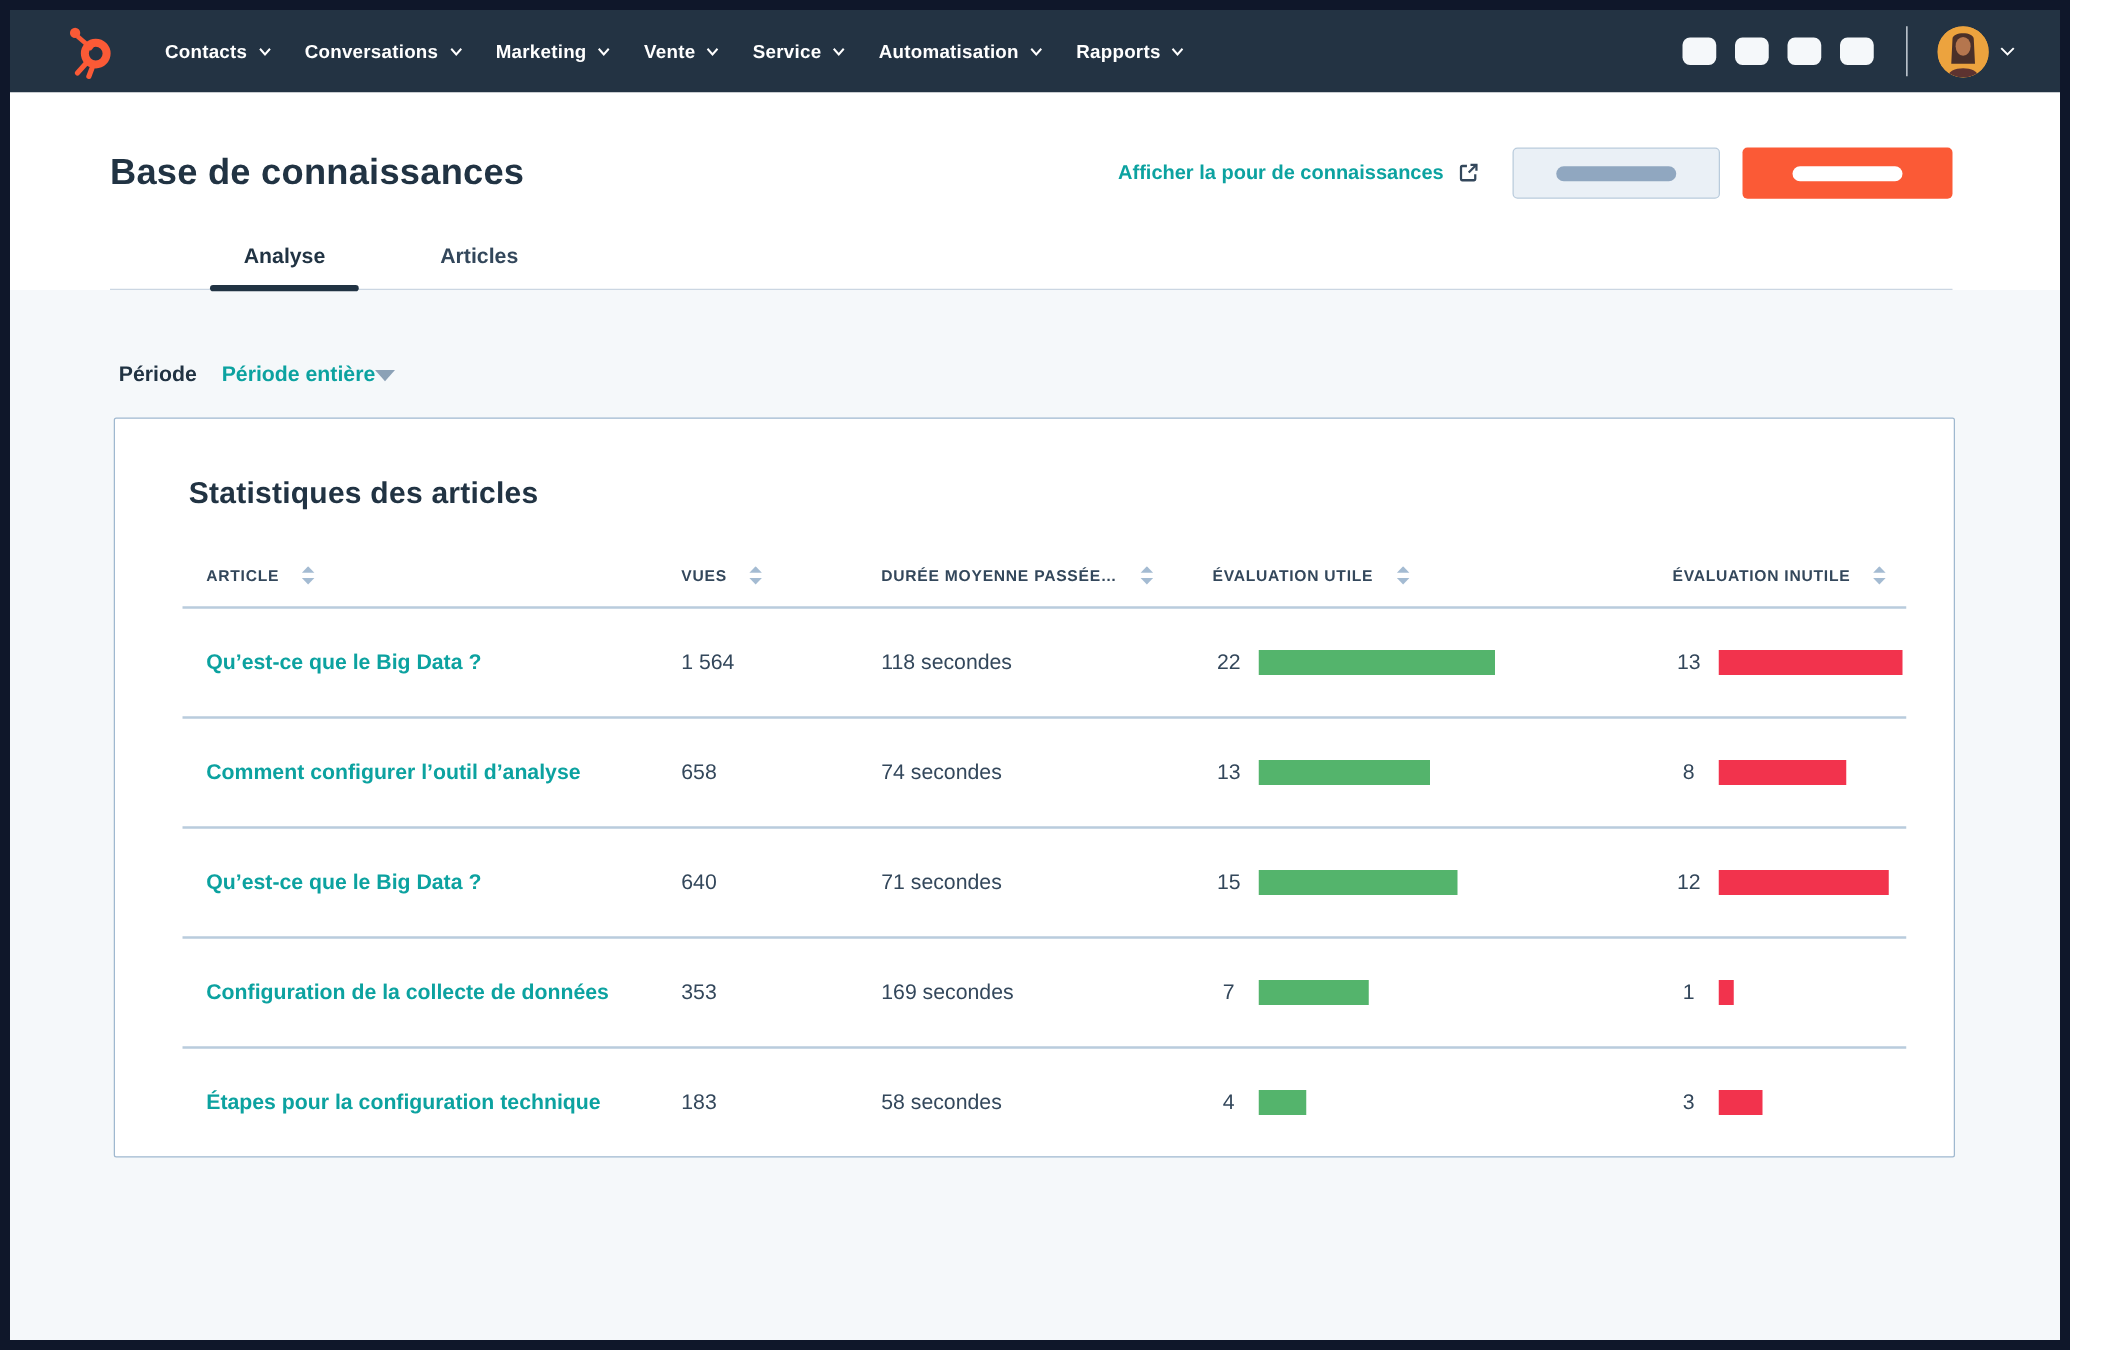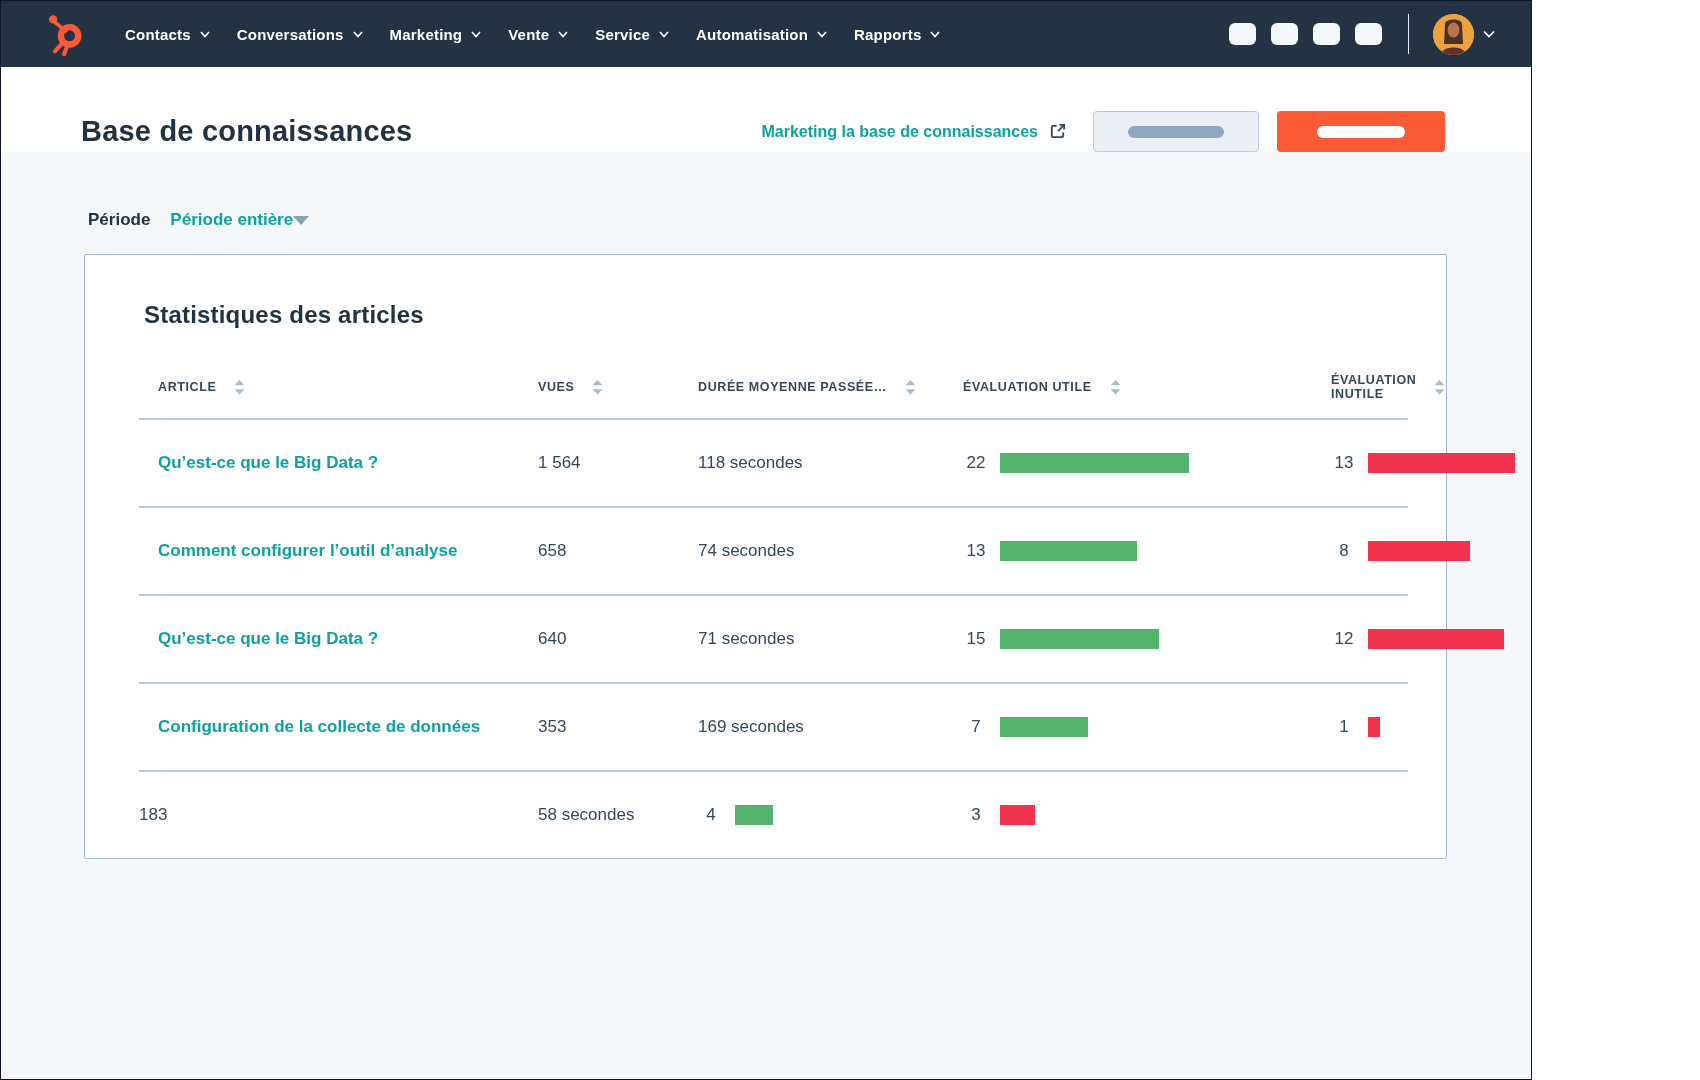--- a/index.html
+++ b/index.html
@@ -2,22 +2,22 @@
 <html><head>
 <meta charset="utf-8">
 <style>
   * { margin: 0; padding: 0; box-sizing: border-box; }
   html, body { width: 1700px; height: 1080px; }
   body {
     font-family: "Liberation Sans", "DejaVu Sans", sans-serif;
     background: #ffffff;
   }
   .frame {
-    width: 1532px; height: 1080px;
-    border: 1px solid #0f172a;
+    width: 1656px; height: 1080px;
+    border: 8px solid #0f172a;
     display: flex; flex-direction: column;
     background: #ffffff;
     overflow: hidden;
   }
 
   
   .navbar {
     height: 66px; flex: 0 0 66px;
     background: #233343;
     display: flex; align-items: center;
@@ -196,34 +196,38 @@
           <polyline points="1,1.5 6,6.5 11,1.5" fill="none" stroke="#ffffff" stroke-width="1.6"></polyline>
         </svg>
     </div>
   </div>
 
   <div class="page-header">
     <div class="header-top">
       <div class="page-title">Base de connaissances</div>
       <div class="header-actions">
         <a class="view-kb-link">
-          <span>Marketing la base de connaissances</span>
+          <span>Afficher la pour de connaissances</span>
           <svg width="19" height="19" viewBox="0 0 20 20">
             <path d="M9 4 H5.2 C4.54 4 4 4.54 4 5.2 V14.8 C4 15.46 4.54 16 5.2 16 H14.8 C15.46 16 16 15.46 16 14.8 V11" fill="none" stroke="#33475b" stroke-width="1.9"></path>
             <polyline points="12,3 17,3 17,8" fill="none" stroke="#33475b" stroke-width="1.9"></polyline>
             <line x1="17" y1="3" x2="10.5" y2="9.5" stroke="#33475b" stroke-width="1.9"></line>
           </svg>
         </a>
         <div class="btn btn-secondary">
           <div class="pill"></div>
         </div>
         <div class="btn btn-primary">
           <div class="pill"></div>
         </div>
       </div>
+    </div>
+    <div class="tabs-row">
+      <div class="tab active">Analyse</div>
+      <div class="tab">Articles</div>
     </div>
   </div>
 
   <div class="page-body">
 
     <div class="period-row">
       <span class="period-label">Période</span>
       <span class="period-value">
         <span>Période entière</span>
         <i class="caret-down"></i>
@@ -323,20 +327,21 @@
             <span class="bar-num">7</span>
             <div class="bar green" style="width: 88px;"></div>
           </div>
           <div class="bar-cell">
             <span class="bar-num">1</span>
             <div class="bar red" style="width: 12px;"></div>
           </div>
         </div>
 
         <div class="t-grid t-row">
+          <div class="cell cell-article"><a class="article-link">Étapes pour la configuration technique</a></div>
           <div class="cell">183</div>
           <div class="cell">58 secondes</div>
           <div class="bar-cell">
             <span class="bar-num">4</span>
             <div class="bar green" style="width: 38px;"></div>
           </div>
           <div class="bar-cell">
             <span class="bar-num">3</span>
             <div class="bar red" style="width: 35px;"></div>
           </div>

